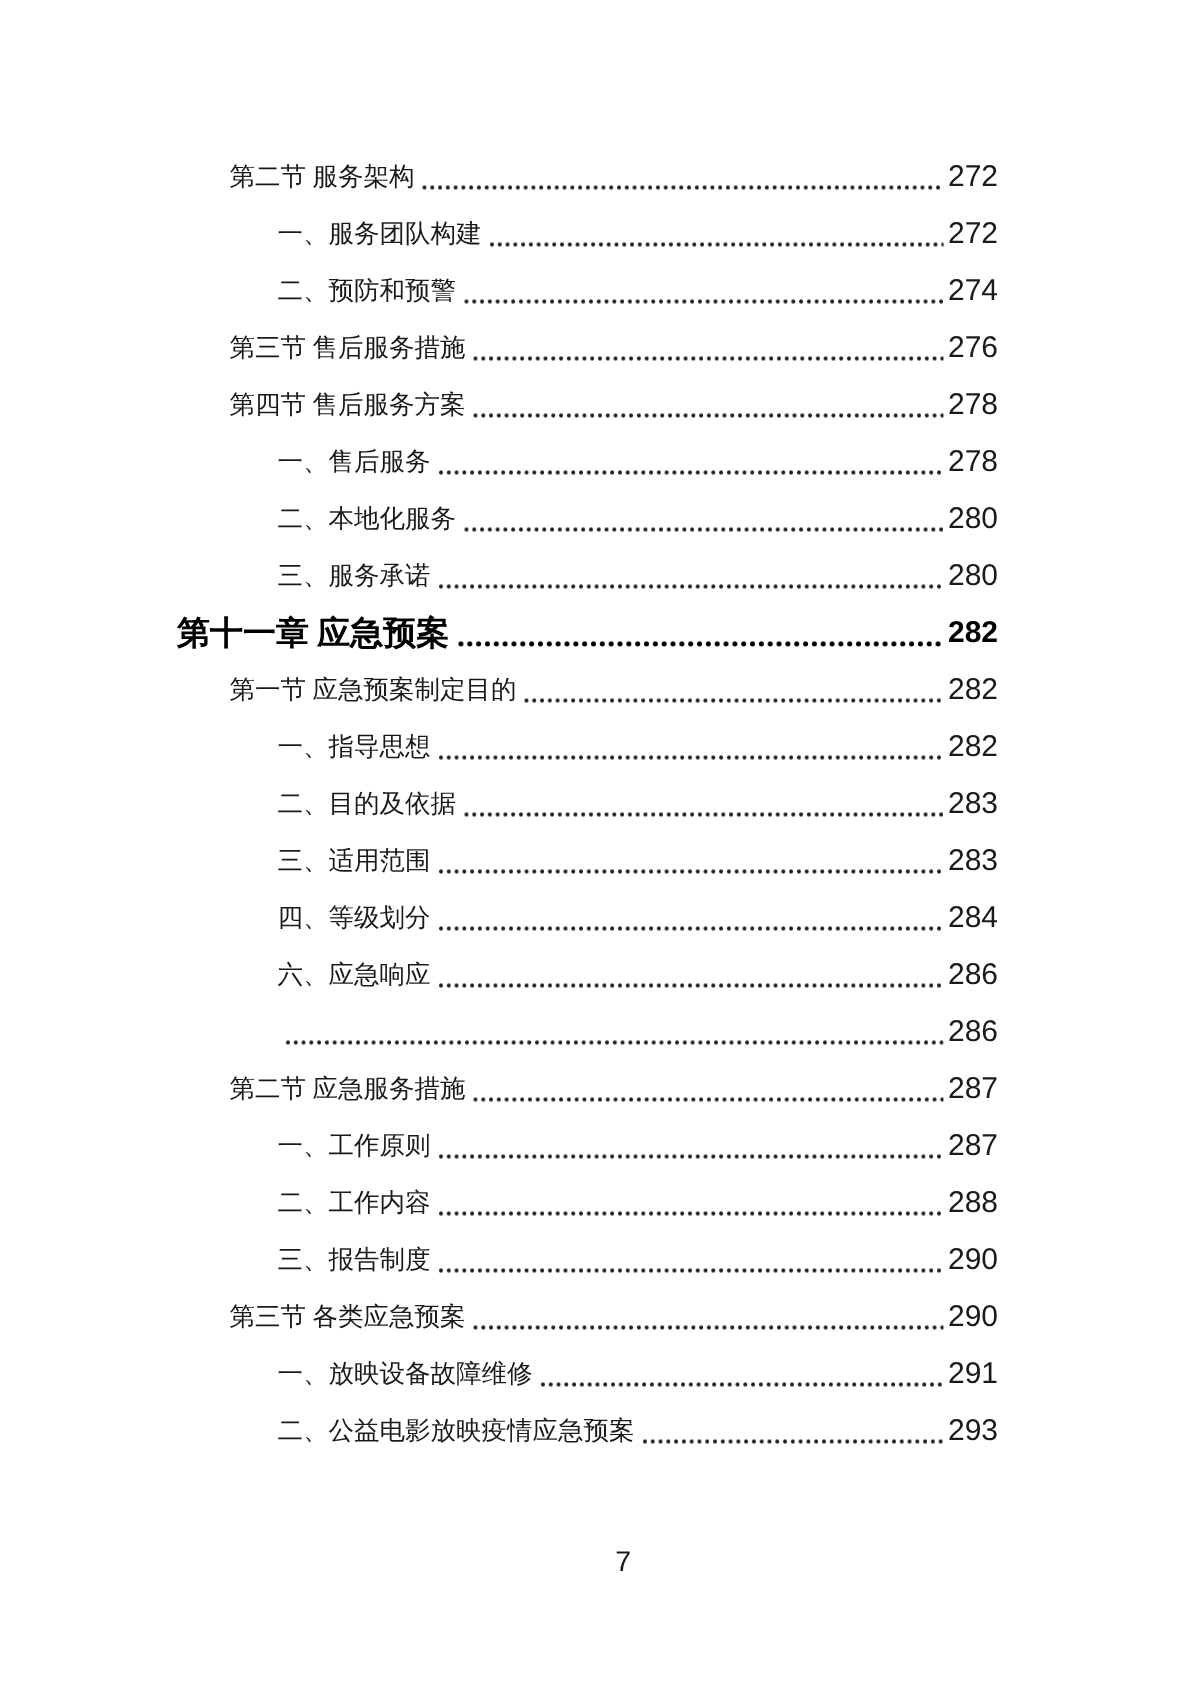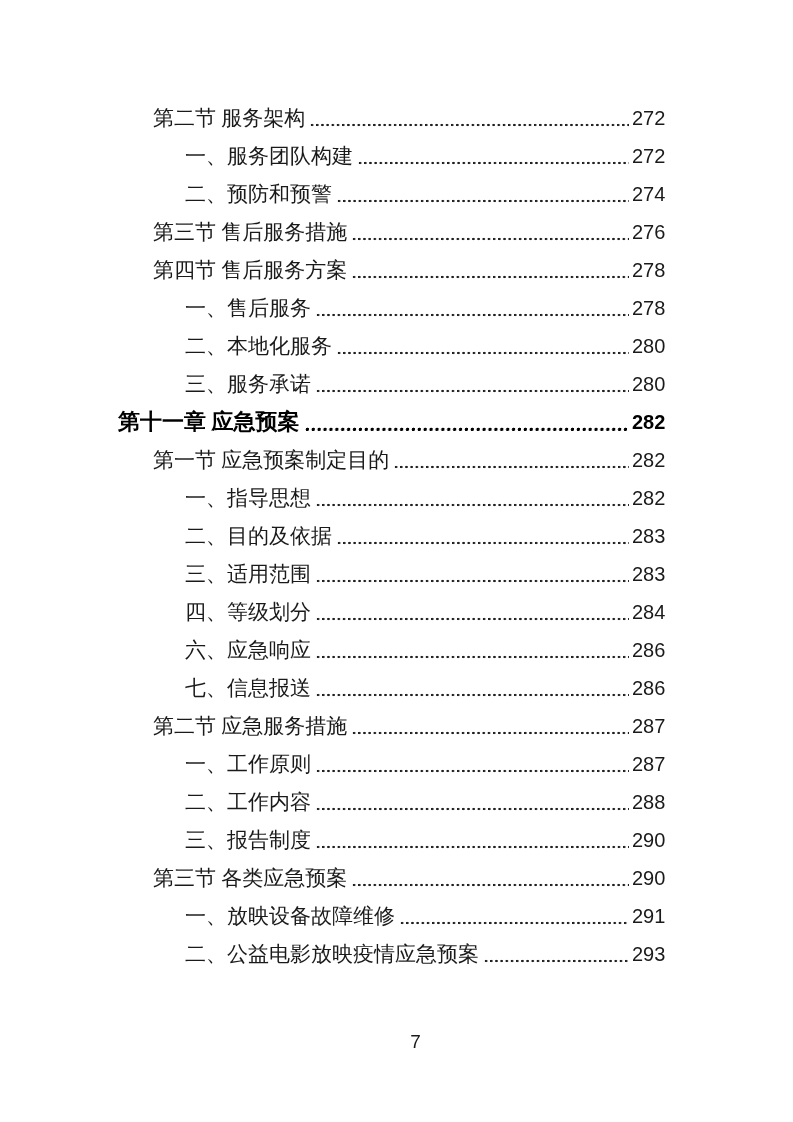--- a/index.html
+++ b/index.html
@@ -20,21 +20,21 @@
     width: 550px;
   }
   .row {
     display: flex;
     height: 38px;
     line-height: 38px;
     align-items: stretch;
   }
   .label {
     white-space: nowrap;
-    font-size: 21px;
+    font-size: 17px;
     color: #1a1a1a;
   }
   .leader {
     flex: 1;
     align-self: flex-end;
     height: 4px;
     margin: 0 3px 10px 5px;
     background-image: radial-gradient(circle at 2px 2px, #1f1f1f 1.05px, rgba(0,0,0,0) 1.55px);
     background-size: 5.2px 4px;
     background-repeat: repeat-x;
@@ -152,21 +152,20 @@
       <span class="label">四、等级划分</span>
       <span class="leader"></span>
       <span class="pagenum">284</span>
     </div>
     <div class="row level-item">
       <span class="label">六、应急响应</span>
       <span class="leader"></span>
       <span class="pagenum">286</span>
     </div>
     <div class="row level-item">
-      <span class="label">七、信息报送</span>
       <span class="leader"></span>
       <span class="pagenum">286</span>
     </div>
     <div class="row level-section">
       <span class="label">第二节 应急服务措施</span>
       <span class="leader"></span>
       <span class="pagenum">287</span>
     </div>
     <div class="row level-item">
       <span class="label">一、工作原则</span>

